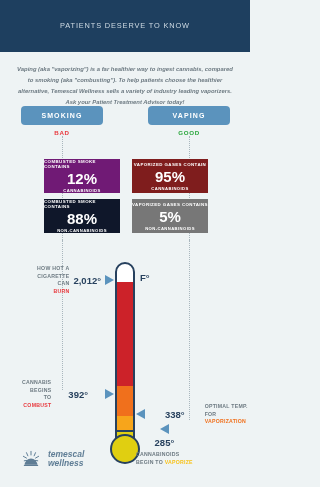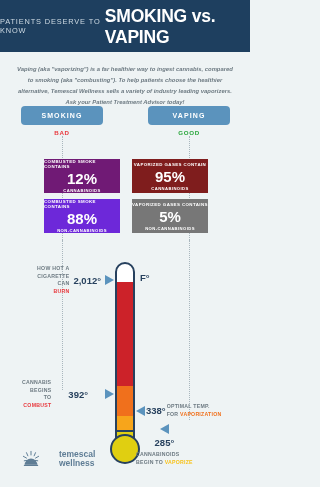--- a/index.html
+++ b/index.html
@@ -124,21 +124,21 @@
     line-height: 1;
     margin: 1px 0 2px 0;
   }
   .stat .sub {
     font-size: 4.2px;
     letter-spacing: 0.4px;
     font-weight: bold;
   }
   .stat-a { left: 44px;  top: 159px; background: #701a75; }
   .stat-b { left: 132px; top: 159px; background: #7f1d1d; }
-  .stat-c { left: 44px;  top: 199px; background: #6d28d9; }
+  .stat-c { left: 44px;  top: 199px; background: #0f172a; }
   .stat-d { left: 132px; top: 199px; background: #777777; }
 
   
   .thermo {
     position: absolute;
     left: 113px;
     top: 262px;
     width: 24px;
     height: 200px;
   }
@@ -228,54 +228,54 @@
     left: 140px; top: 272px;
   }
   .co-f .funit {
     font-size: 9.5px;
     font-weight: bold;
     color: #27415e;
   }
 
   .co-optimal {
     left: 136px; top: 403px;
-    gap: 1px;
+    gap: 20px;
   }
   .co-vaporize {
     left: 136px; top: 424px;
     gap: 3px;
     flex-direction: column;
   }
   .hl-orange { color: #f0701c; }
   .hl-yellow { color: #f7c21b; }
 
   
   .logo {
     position: absolute;
     left: 22px;
     top: 450px;
     display: flex;
     align-items: center;
-    gap: 19px;
+    gap: 8px;
+    font-style: italic;
   }
   .logo-mark { width: 18px; height: 18px; display: block; }
   .logo-text {
     font-size: 8.5px;
     line-height: 1.1;
     color: #5f7d95;
     font-weight: bold;
   }
   .logo-text span { display: block; }
 </style>
 </head>
 <body>
 
 <div class="header">
   <div class="kicker">PATIENTS DESERVE TO KNOW</div>
-  <div class="title">SMOKING vs. VAPING</div>
 </div>
 
 <div class="intro">
   <span>Vaping (aka "vaporizing") is a far healthier way to ingest cannabis, compared to</span>
   <span>smoking (aka "combusting"). To help patients choose the healthier alternative,</span>
   <span>Temescal Wellness sells a variety of industry leading vaporizers.</span>
   <span class="last-line">Ask your Patient Treatment Advisor today!</span>
 </div>
 
 <div class="tabs">

